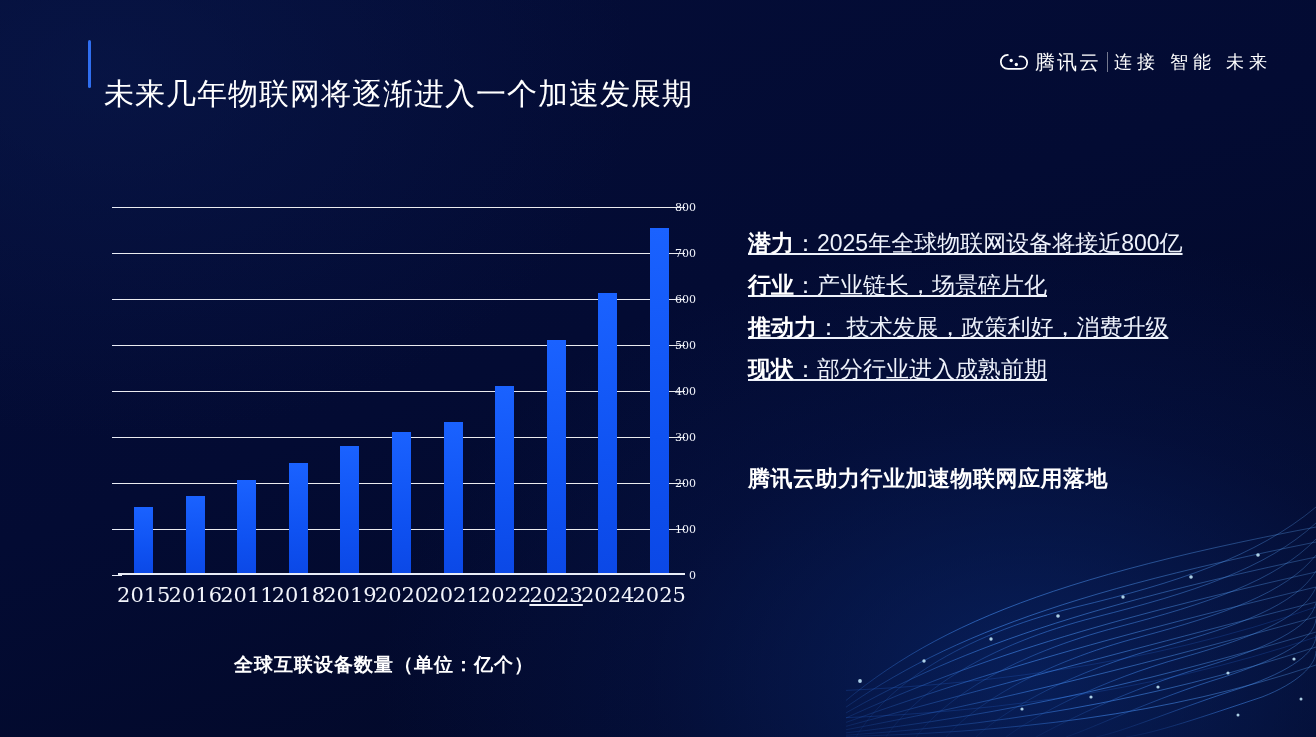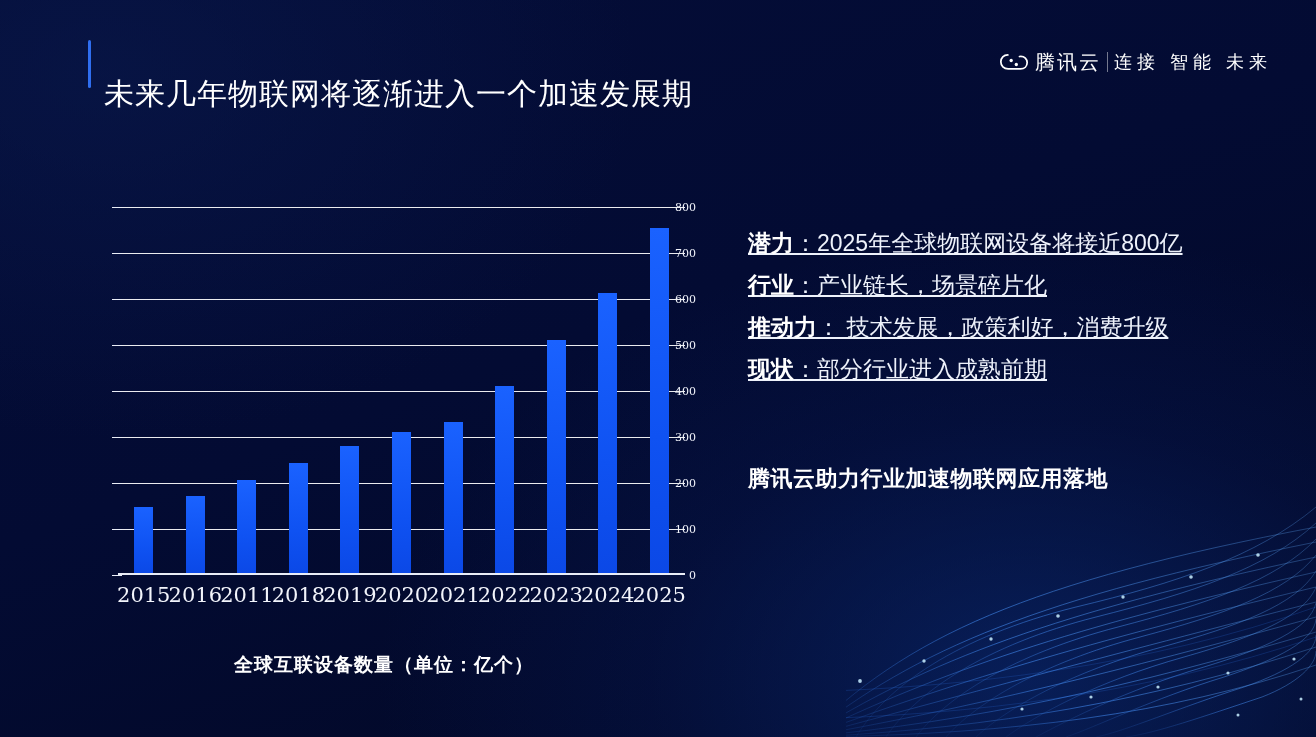--- a/index.html
+++ b/index.html
@@ -192,21 +192,21 @@
     </div>
     <div class="xlabels">
         <div class="xlabel" style="left: 25.7727px;">2015</div>
         <div class="xlabel" style="left: 77.3182px;">2016</div>
         <div class="xlabel" style="left: 128.864px;">2011</div>
         <div class="xlabel" style="left: 180.409px;">2018</div>
         <div class="xlabel" style="left: 231.955px;">2019</div>
         <div class="xlabel" style="left: 283.5px;">2020</div>
         <div class="xlabel" style="left: 335.045px;">2021</div>
         <div class="xlabel" style="left: 386.591px;">2022</div>
-        <div class="xlabel" style="left: 438.136px;">2023</div>
+        <div class="xlabel" style="left: 438.136px; text-decoration: underline;">2023</div>
         <div class="xlabel" style="left: 489.682px;">2024</div>
         <div class="xlabel" style="left: 541.227px;">2025</div>
       </div>
   <div class="ytick" style="top: 389px;">0</div>
       <div style="position: absolute; left: 48px; width: 10px; height: 1px; background: rgb(233, 237, 247); top: 389px;"></div>
       <div class="ytick" style="top: 343px;">100</div>
       <div style="position: absolute; left: 48px; width: 10px; height: 1px; background: rgb(233, 237, 247); top: 343px;"></div>
       <div class="ytick" style="top: 297px;">200</div>
       <div style="position: absolute; left: 48px; width: 10px; height: 1px; background: rgb(233, 237, 247); top: 297px;"></div>
       <div class="ytick" style="top: 251px;">300</div>

